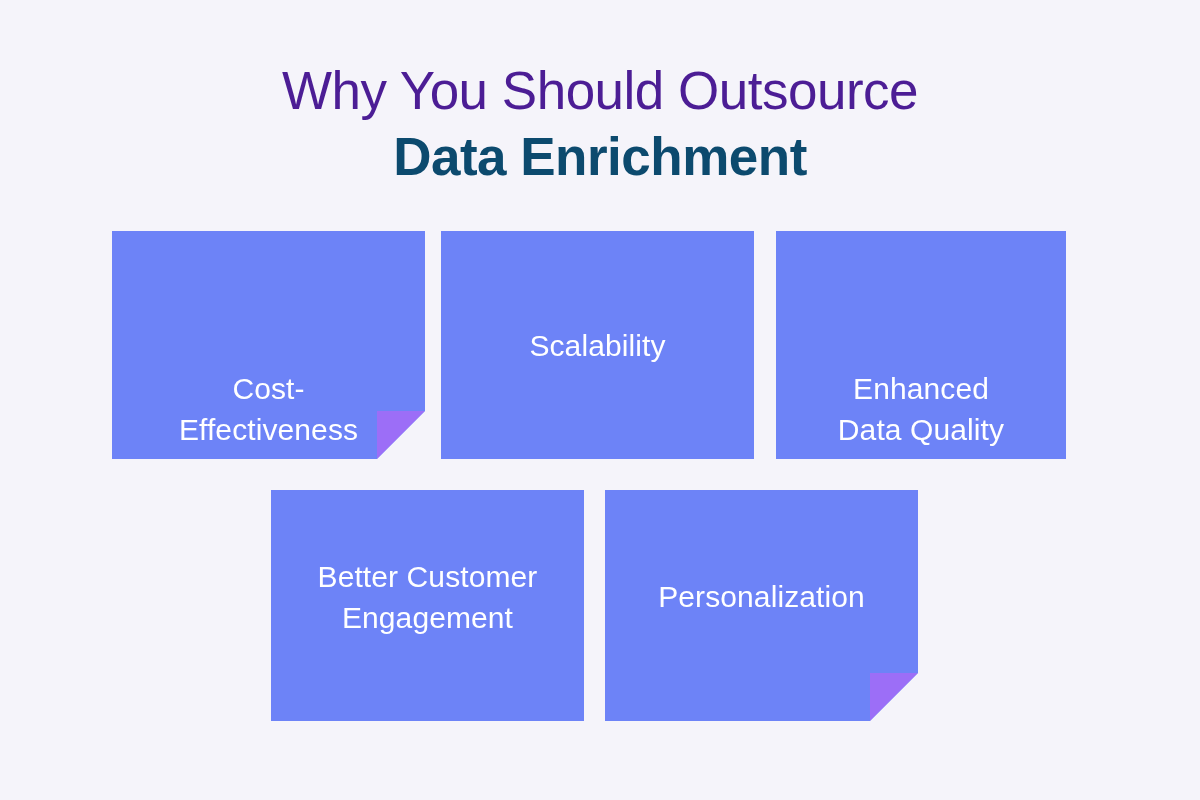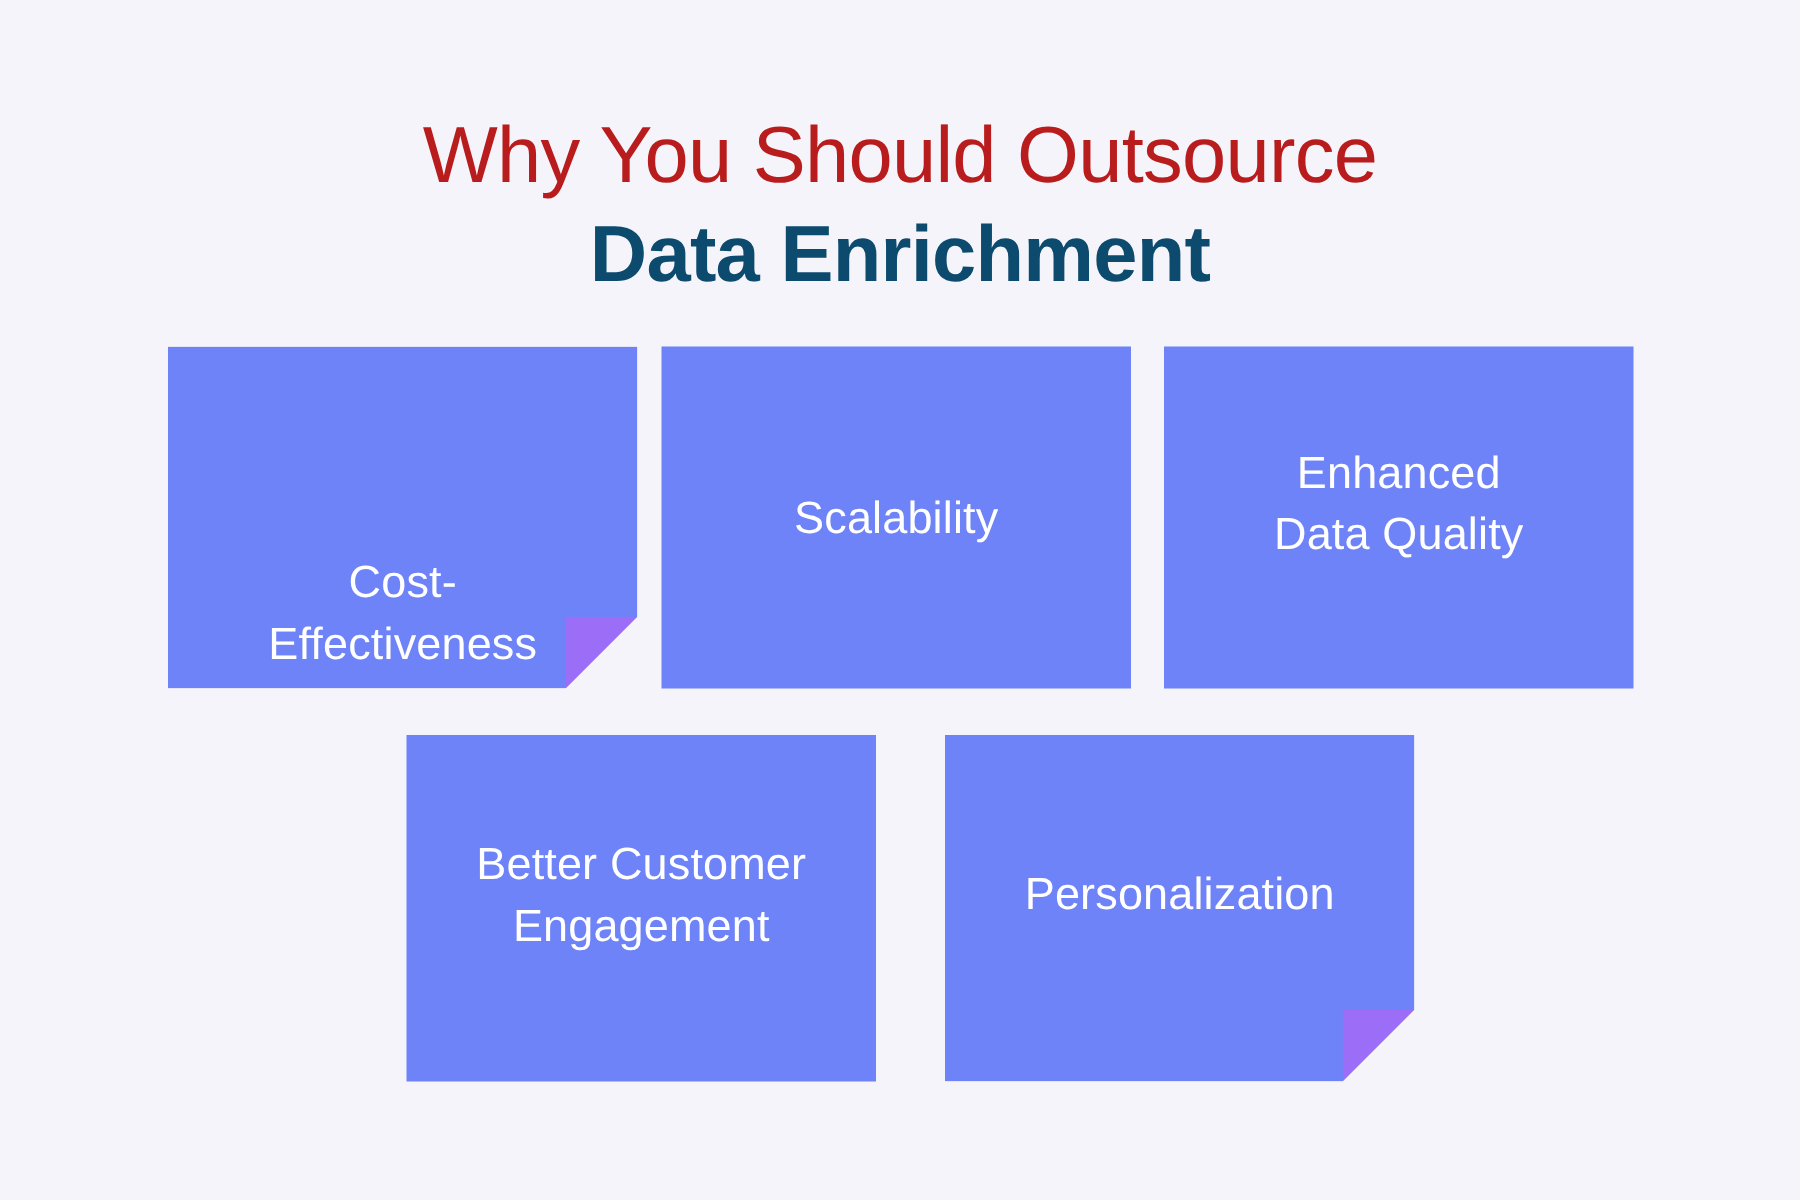--- a/index.html
+++ b/index.html
@@ -26,25 +26,24 @@
     position: absolute;
     top: 58px;
     left: 0;
     width: 1200px;
     text-align: center;
   }
   .title-line-1 {
     display: block;
     font-size: 53px;
     font-weight: 400;
-    color: #b91c1c;
+    color: #4c1d95;
     letter-spacing: -0.5px;
     line-height: 66px;
     white-space: nowrap;
-    margin-top: 13px;
   }
   .title-line-2 {
     display: block;
     font-size: 53px;
     font-weight: 700;
     color: #0c4a6e;
     letter-spacing: -0.5px;
     line-height: 66px;
     white-space: nowrap;
   }
@@ -82,27 +81,27 @@
     background: #9c6ef7;
     clip-path: polygon(0 0, 100% 0, 0 100%);
   }
 
   
   #card-1 { left: 112px; top: 231px; width: 313px; height: 228px; align-items: flex-end; }
   #card-1 .card-label { transform: translateY(-9px); }
   
   #card-2 { left: 441px; top: 231px; width: 313px; height: 228px; justify-content: center; }
   
-  #card-3 { left: 776px; top: 231px; width: 313px; height: 228px; }
+  #card-3 { left: 776px; top: 231px; width: 290px; height: 228px; align-items: flex-end; }
   #card-3 .card-label { transform: translateY(-9px); }
   
   #card-4 { left: 271px; top: 490px; width: 313px; height: 231px; }
   #card-4 .card-label { transform: translateY(-9px); }
   
-  #card-5 { left: 605px; top: 490px; width: 313px; height: 231px; margin-left: 25px; }
+  #card-5 { left: 605px; top: 490px; width: 313px; height: 231px; }
   #card-5 .card-label { transform: translateY(-9px); }
 </style>
 </head>
 <body>
 
 <div id="infographic">
 
   <div class="title-block">
     <span class="title-line-1">Why You Should Outsource</span>
     <span class="title-line-2">Data Enrichment</span>

